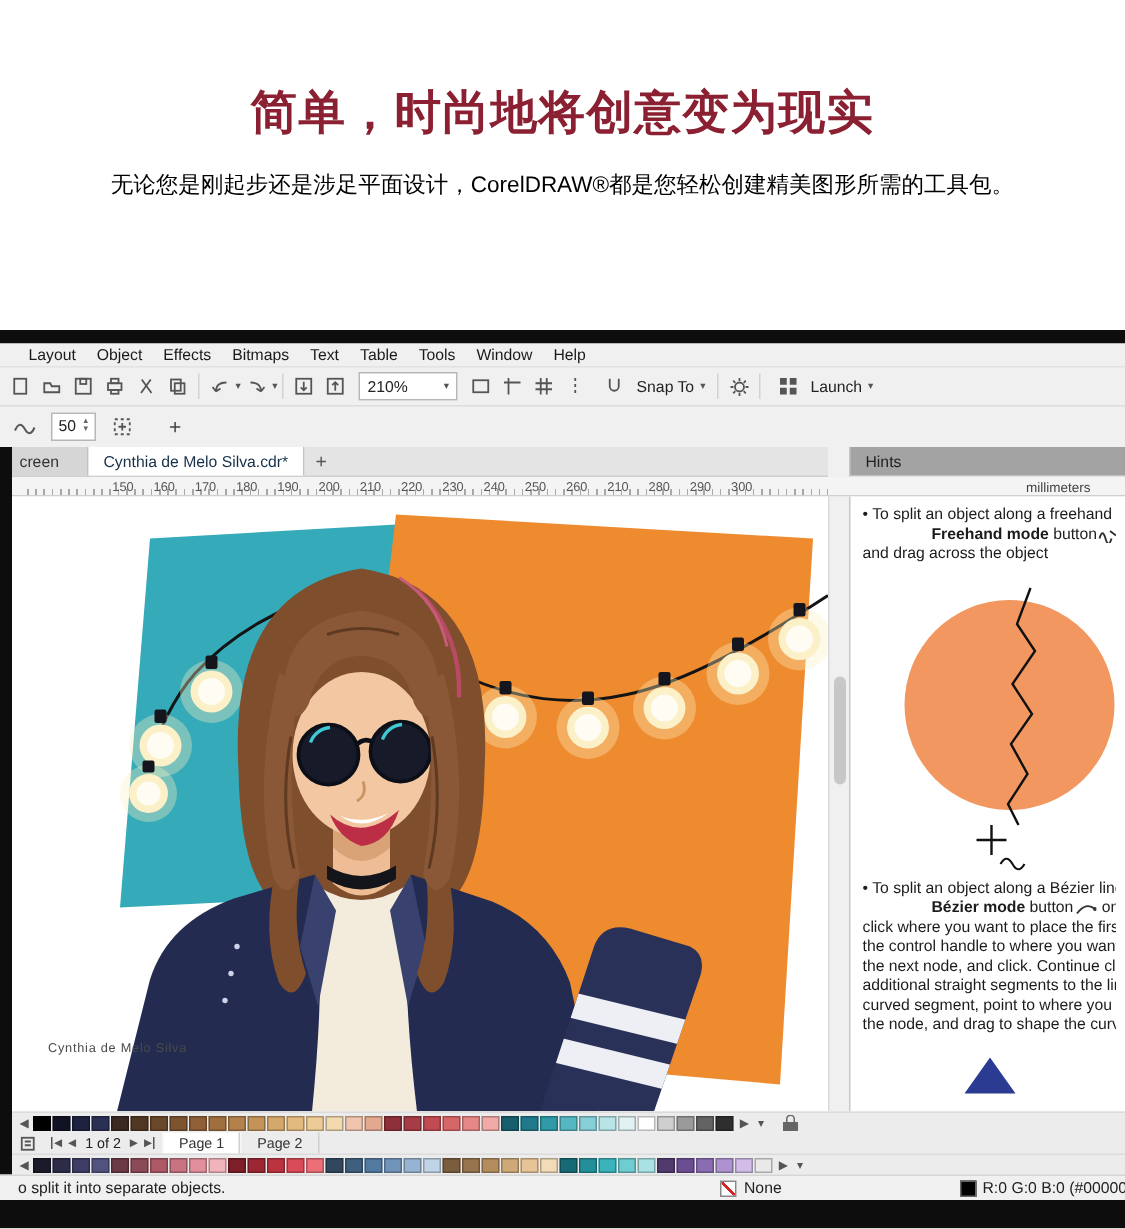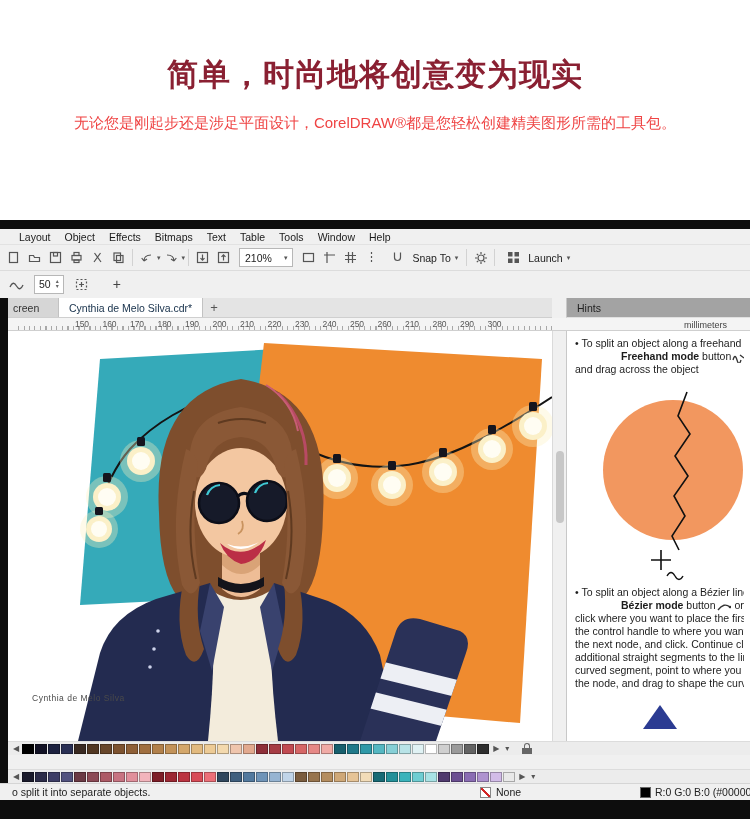--- a/index.html
+++ b/index.html
@@ -22,21 +22,21 @@
            padding-left:12px;background:#f0f0f0;}
   .menu-item{padding:17px 7px;font-size:10.5px;color:#1a1a1a;}
 
   .toolbar{position:absolute;top:24px;left:0;right:0;height:26px;display:flex;align-items:center;
            padding-left:3px;background:#f0f0f0;border-top:1px solid #e2e2e2;box-sizing:border-box;}
   .tbtn{width:21px;height:20px;display:flex;align-items:center;justify-content:center;}
   .tbtn svg{stroke:#555;fill:none;stroke-width:1.2;}
   .sep{width:1px;height:17px;background:#d2d2d2;margin:0 3px;}
   .caret{font-size:7px;color:#555;line-height:1;}
   .combo{height:17px;background:#fff;border:1px solid #b7b7b7;display:flex;align-items:center;
-         gap:12px;padding:0 5px;margin:0 5px;font-size:10.5px;}
+         gap:24px;padding:0 5px;margin:0 5px;font-size:10.5px;}
   .ddl{display:flex;align-items:center;gap:4px;padding:0 5px;height:20px;}
 
   .propbar{position:absolute;top:50px;left:0;right:0;height:27px;display:flex;align-items:center;
            gap:7px;padding-left:6px;background:#f0f0f0;border-top:1px solid #dcdcdc;box-sizing:border-box;}
   .spin{height:17px;background:#fff;border:1px solid #b7b7b7;display:flex;align-items:center;
         gap:5px;padding:0 4px;font-size:10.5px;}
   .spin .arrows{display:flex;flex-direction:column;font-size:6px;line-height:5px;color:#666;}
   .plus{font-size:14px;color:#444;margin-left:14px;}
 
   .tabbar{position:absolute;top:78px;left:8px;width:544px;height:20px;background:#e4e4e4;
@@ -106,21 +106,21 @@
           background-image:linear-gradient(45deg,transparent 42%,#d22525 42%,#d22525 58%,transparent 58%);}
   .sb-color{position:absolute;left:636px;width:114px;display:flex;align-items:center;gap:4px;
             white-space:nowrap;overflow:hidden;}
   .chip{width:11px;height:11px;background:#000;border:1px solid #666;box-sizing:border-box;flex:none;}
 </style>
 </head>
 <body>
 
 <div class="hero">
   <h1 style="color: rgb(138, 32, 50);">简单，时尚地将创意变为现实</h1>
-  <p style="color: #ef4444;">无论您是刚起步还是涉足平面设计，CorelDRAW®都是您轻松创建精美图形所需的工具包。</p>
+  <p style="color: #000000;">无论您是刚起步还是涉足平面设计，CorelDRAW®都是您轻松创建精美图形所需的工具包。</p>
 </div>
 
 <div class="app">
   <div class="win-top"></div>
 
   <div class="menubar" id="menubar">
       <span class="menu-item">Layout</span>
       <span class="menu-item">Object</span>
       <span class="menu-item">Effects</span>
       <span class="menu-item">Bitmaps</span>
@@ -487,20 +487,37 @@
         <div class="swatch" style="background: rgb(46, 46, 46);"></div>
       </div>
     <span class="pal-arrow">▶</span>
     <span class="pal-arrow">▾</span>
     <span class="lock">
         <span class="lock-shackle"></span>
         <span class="lock-body"></span>
       </span>
   </div>
 
+  <div class="pagebar">
+    <span class="pnav pageflag">
+        <svg width="11" height="11">
+          <rect x="1.5" y="1.5" width="8" height="8"></rect>
+          <path d="M3.5,4 h4 M3.5,6.5 h4"></path>
+        </svg>
+      </span>
+    <span class="pnav">
+        <span class="arr nav-first">◀</span>
+      <span class="arr">◀</span>
+      <span class="pcount">1 of 2</span>
+      <span class="arr">▶</span>
+      <span class="arr nav-last">▶</span>
+      </span>
+    <span class="ptab ptab-active">Page 1</span>
+    <span class="ptab">Page 2</span>
+  </div>
 
   <div class="bottomrow mainpal">
     <span class="pal-arrow">◀</span>
     <div class="swatches" id="mainpal-swatches">
         <div class="swatch" style="background: rgb(26, 26, 43);"></div>
         <div class="swatch" style="background: rgb(44, 44, 73);"></div>
         <div class="swatch" style="background: rgb(61, 61, 102);"></div>
         <div class="swatch" style="background: rgb(82, 82, 127);"></div>
         <div class="swatch" style="background: rgb(107, 58, 69);"></div>
         <div class="swatch" style="background: rgb(140, 74, 86);"></div>

